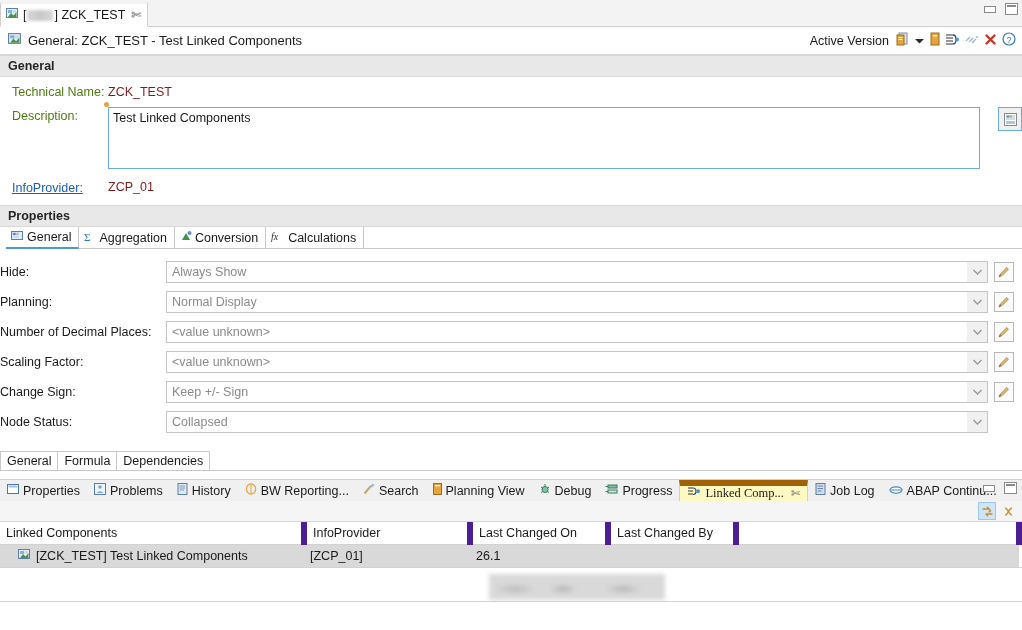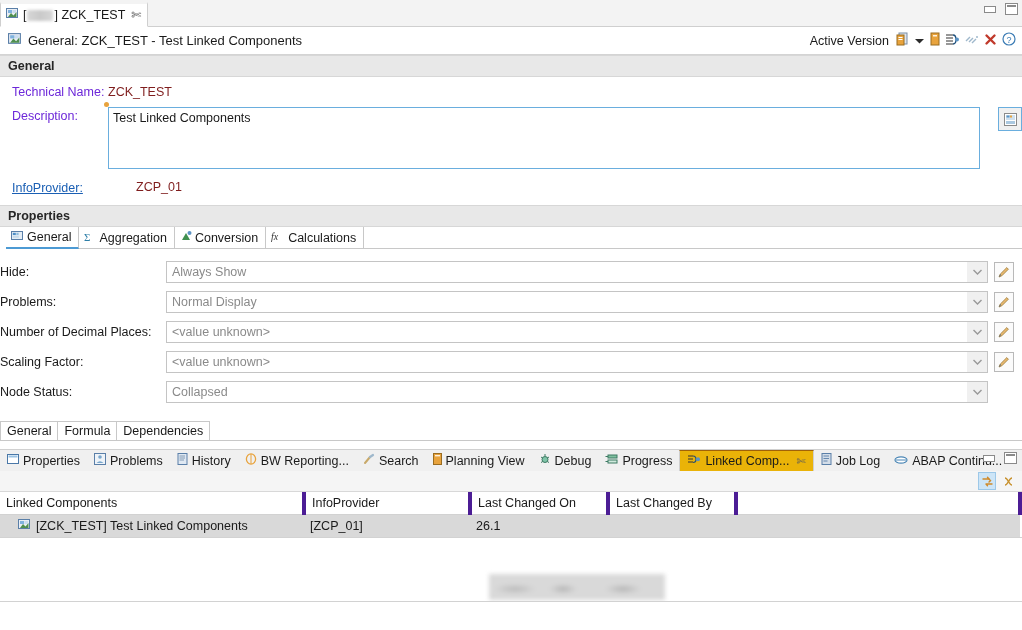--- a/index.html
+++ b/index.html
@@ -124,21 +124,21 @@
     color: #262626;
   }
   .sect-bar.sub {
     margin-left: 6px;
     background: #ececec;
   }
 
   
   .gen-body { padding: 6px 0 6px 0; position: relative; }
   .row { display: flex; align-items: flex-start; padding: 0 0 0 12px; }
-  .lab { font-size: 12.5px; color: #6d28d9; padding-top: 2px; }
+  .lab { font-size: 12.5px; color: #4d7c0f; padding-top: 2px; }
   .lab-w { width: 96px; flex: none; }
   .val { font-size: 12.5px; color: #7f1d1d; padding-top: 2px; }
 
   .desc-wrap { position: relative; flex: 1; margin-right: 12px; display:flex; }
   .desc-box {
     flex: 1;
     height: 62px;
     border: 1px solid #6aaede;
     background: #ffffff;
     font-family: "Liberation Sans", sans-serif;
@@ -281,24 +281,25 @@
     position: relative;
   }
   .vtab {
     display: flex; align-items: center; gap: 4px;
     padding: 0 7px;
     font-size: 12.5px;
     cursor: pointer;
     white-space: nowrap;
   }
   .vtab.sel {
-    background: #eab308;
+    background: #fef9c3;
     border-left: 1px solid #cfcfcf;
     border-right: 1px solid #cfcfcf;
-    border-top: 1px solid #a16207;
+    border-top: 6px solid #a16207;
+    font-family: Liberation Serif, serif;
   }
   .vtab .vclose { color:#5a5a5a; font-size: 11px; margin-left: 3px; }
   .view-winbtns {
     position: absolute; right: 5px; top: 2px;
     display: flex; gap: 9px; align-items: center;
   }
   .viewbar-gap { flex: 1; }
 
   .viewtoolbar {
     height: 20px;
@@ -318,21 +319,21 @@
   }
   .vt-btn.active { background:#cde5f7; border:1px solid #9dc8e8; }
 
   
   .tbl { width: 100%; border-collapse: collapse; table-layout: fixed; }
   .tbl th {
     text-align: left;
     font-weight: normal;
     font-size: 12.5px;
     padding: 4px 6px 4px 6px;
-    border-right: 4px solid #4c1d95;
+    border-right: 6px solid #4c1d95;
     border-bottom: 1px solid #d2d2d2;
     background: #ffffff;
     color: #1a1a1a;
   }
   .tbl td {
     font-size: 12.5px;
     padding: 3px 6px;
     background: #d9d9d9;
     white-space: nowrap;
     overflow: hidden;
@@ -465,21 +466,21 @@
           <rect x="3" y="3" width="9" height="5" fill="#cfe0ef"></rect>
           <rect x="3.5" y="3.5" width="3" height="2" fill="#5b93c4"></rect>
           <rect x="7" y="3.5" width="2" height="2" fill="#e8a33d"></rect>
           <rect x="3" y="9" width="9" height="3" fill="#aac8e0"></rect>
         </svg>
       </span>
     </div>
 
     <div class="row" style="height:24px;align-items:center;margin-top:6px;">
       <span class="lab lab-w link">InfoProvider:</span>
-      <span class="val" style="padding-top:0;margin-left:28px;">ZCP_01</span>
+      <span class="val" style="padding-top:0;">ZCP_01</span>
     </div>
   </div>
 
   <div class="sect-bar">Properties</div>
 
   <div class="ptabs">
     <div class="ptab sel">
       <span>
         <svg width="13" height="13" viewBox="0 0 13 13">
           <rect x="0.5" y="2.5" width="11" height="8" fill="#e4edf5" stroke="#5a7fa8"></rect>
@@ -533,21 +534,21 @@
       </span>
       <span class="pencil-btn">
         <svg width="14" height="14" viewBox="0 0 14 14">
             <path d="M2 12 L3.2 9.2 L9.8 2.6 L11.4 4.2 L4.8 10.8 Z" fill="#e9b96e" stroke="#9a7a3a" stroke-width="0.8"></path>
             <path d="M2 12 L3.2 9.2 L4 10 Z" fill="#3b5f8f"></path>
           </svg>
       </span>
     </div>
 
     <div class="drow">
-      <span class="dlab">Problems:</span>
+      <span class="dlab">Planning:</span>
       <span class="combo">
         <span class="ctext">Normal Display</span>
         <span class="carrow">
           <svg width="9" height="6" viewBox="0 0 9 6">
               <path d="M0.5 1 L4.5 5 L8.5 1" stroke="#999" stroke-width="1.4" fill="none"></path>
             </svg>
         </span>
       </span>
       <span class="pencil-btn">
         <svg width="14" height="14" viewBox="0 0 14 14">
@@ -586,20 +587,37 @@
         </span>
       </span>
       <span class="pencil-btn">
         <svg width="14" height="14" viewBox="0 0 14 14">
             <path d="M2 12 L3.2 9.2 L9.8 2.6 L11.4 4.2 L4.8 10.8 Z" fill="#e9b96e" stroke="#9a7a3a" stroke-width="0.8"></path>
             <path d="M2 12 L3.2 9.2 L4 10 Z" fill="#3b5f8f"></path>
           </svg>
       </span>
     </div>
 
+    <div class="drow">
+      <span class="dlab">Change Sign:</span>
+      <span class="combo">
+        <span class="ctext">Keep +/- Sign</span>
+        <span class="carrow">
+          <svg width="9" height="6" viewBox="0 0 9 6">
+              <path d="M0.5 1 L4.5 5 L8.5 1" stroke="#999" stroke-width="1.4" fill="none"></path>
+            </svg>
+        </span>
+      </span>
+      <span class="pencil-btn">
+        <svg width="14" height="14" viewBox="0 0 14 14">
+            <path d="M2 12 L3.2 9.2 L9.8 2.6 L11.4 4.2 L4.8 10.8 Z" fill="#e9b96e" stroke="#9a7a3a" stroke-width="0.8"></path>
+            <path d="M2 12 L3.2 9.2 L4 10 Z" fill="#3b5f8f"></path>
+          </svg>
+      </span>
+    </div>
 
     <div class="drow">
       <span class="dlab">Node Status:</span>
       <span class="combo">
         <span class="ctext">Collapsed</span>
         <span class="carrow">
           <svg width="9" height="6" viewBox="0 0 9 6">
               <path d="M0.5 1 L4.5 5 L8.5 1" stroke="#999" stroke-width="1.4" fill="none"></path>
             </svg>
         </span>

